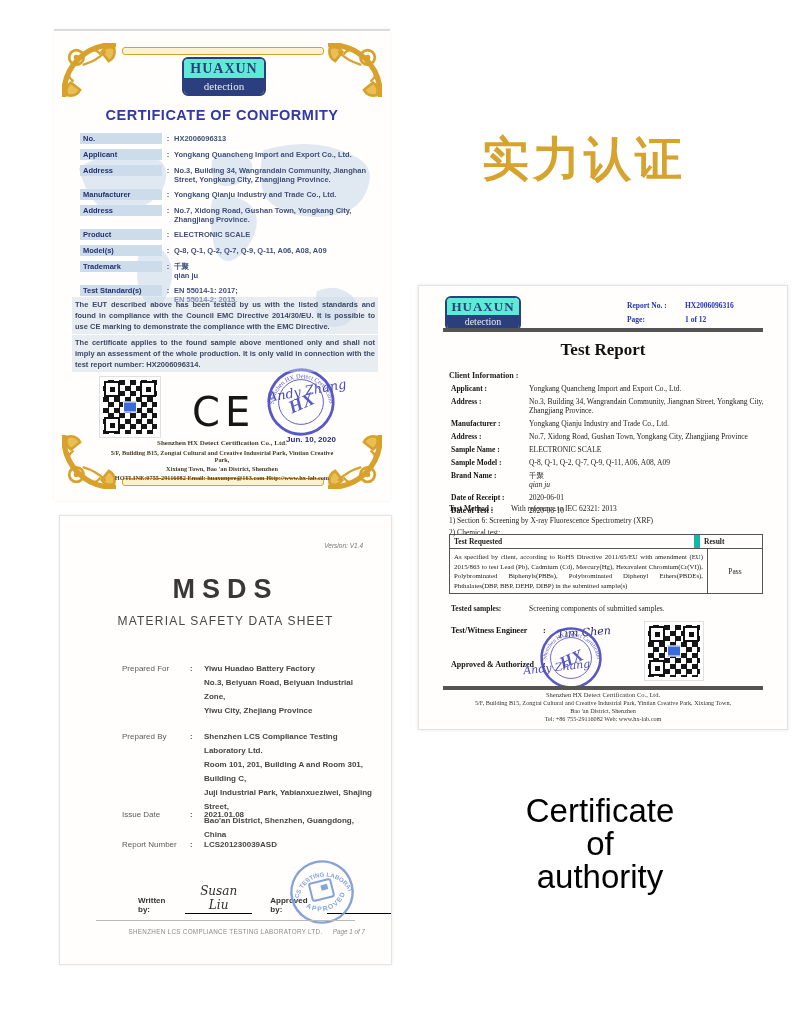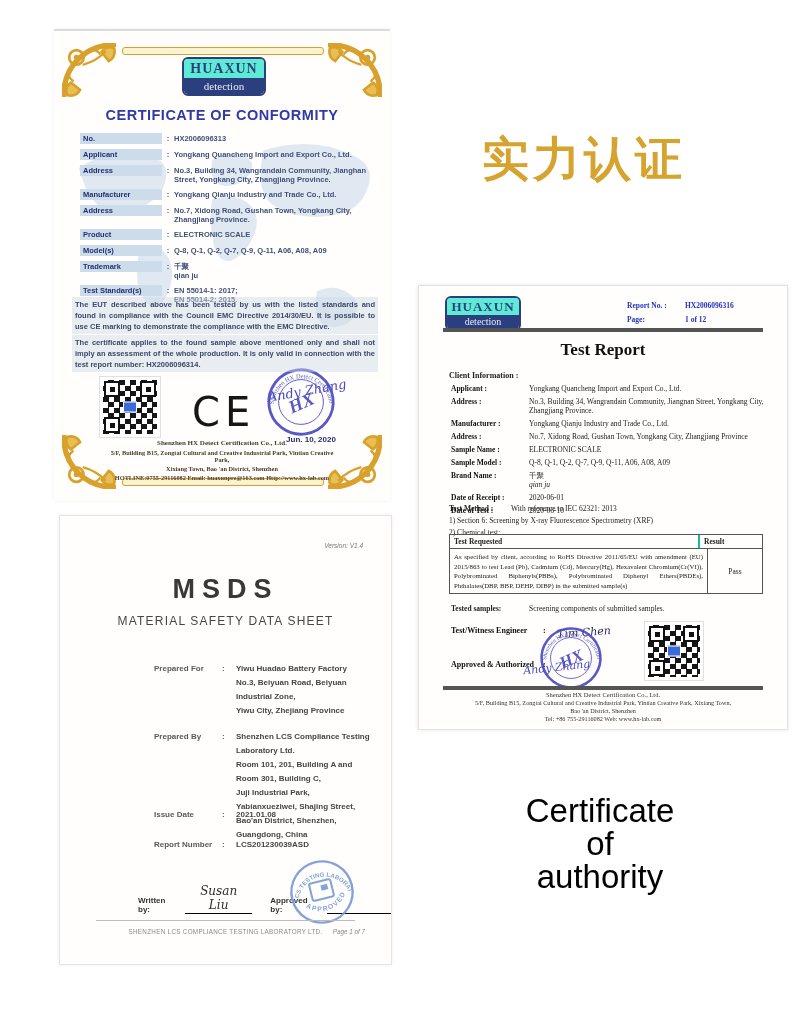--- a/index.html
+++ b/index.html
@@ -67,21 +67,21 @@
   .r-label{flex:0 0 78px;font-weight:bold;color:#111;}
   .r-value{flex:1;color:#222;}
   .r-value2{display:block;font-style:italic;}
   .r-method{position:absolute;left:30px;top:218px;width:316px;font-size:7.5px;line-height:9px;}
   .r-method .m1{display:flex;margin-bottom:3px;}
   .r-method .ml{font-weight:bold;flex:0 0 62px;}
   .r-method .mi{margin-bottom:3px;}
   .r-table{position:absolute;left:30px;right:24px;top:248px;border:1px solid #555;}
   .r-thead{display:flex;border-bottom:1px solid #555;font-weight:bold;font-size:7.5px;}
   .r-thead .th1{flex:1;padding:2px 4px;}
-  .r-thead .th2{flex:0 0 54px;border-left:2px solid #14b8a6;padding:2px 4px;text-align:left;}
+  .r-thead .th2{flex:0 0 54px;border-left:6px solid #14b8a6;padding:2px 4px;text-align:left;}
   .r-tbody{display:flex;}
   .r-tbody .td1{flex:1;padding:3px 4px;font-size:6.8px;line-height:9.5px;text-align:justify;}
   .r-tbody .td2{flex:0 0 54px;border-left:1px solid #555;display:flex;align-items:center;
       justify-content:center;font-size:7.5px;}
   .r-tested{position:absolute;left:32px;top:318px;display:flex;font-size:7.5px;width:300px;}
   .r-tested .tl{flex:0 0 78px;font-weight:bold;}
   .r-sigrow{position:absolute;left:32px;font-size:8px;font-weight:bold;color:#111;display:flex;}
   .r-sigrow .sl{width:92px;}
   .r-sig{font-weight:normal;font-size:11px;color:#2b2b66;transform:rotate(-4deg);}
   .rep-approved-sig{position:absolute;left:104px;top:372px;width:120px;font-size:11px;
@@ -91,21 +91,21 @@
   .rep-footer .f2{font-size:6.2px;margin-bottom:1px;}
   
   .msds{left:59px;top:515px;width:331px;height:448px;border:1px solid #e4e4e4;
       box-shadow:0 0 3px rgba(0,0,0,.08);}
   .m-version{position:absolute;right:28px;top:26px;font-size:6.5px;font-style:italic;color:#777;}
   .m-title{position:absolute;top:58px;left:0;width:100%;text-align:center;font-size:27px;
       font-weight:bold;color:#383838;letter-spacing:7px;}
   .m-subtitle{position:absolute;top:98px;left:0;width:100%;text-align:center;font-size:12px;
       color:#474747;letter-spacing:1.2px;}
   .m-block{position:absolute;left:62px;width:250px;display:flex;font-size:8px;line-height:14px;}
-  .m-label{flex:0 0 68px;font-weight:bold;color:#5a5a5a;margin-left:32px;}
+  .m-label{flex:0 0 68px;font-weight:normal;color:#5a5a5a;}
   .m-colon{flex:0 0 14px;font-weight:bold;color:#5a5a5a;}
   .m-text{flex:1;font-weight:bold;color:#454545;}
   .m-sigrow{position:absolute;left:78px;top:368px;display:flex;align-items:flex-end;font-size:8px;}
   .m-sigrow .wl{font-weight:bold;color:#333;}
   .m-sig{display:inline-block;border-bottom:1px solid #000000;min-width:56px;text-align:center;
       font-size:12px;color:#2e2e2e;padding:0 4px 1px 4px;}
   .m-footline{position:absolute;left:36px;right:36px;top:404px;border-top:1px solid #bbb;}
   .m-footer-co{position:absolute;left:0;top:412px;width:100%;text-align:center;font-size:6.3px;
       color:#8a8a8a;letter-spacing:.3px;}
   .m-footer-pg{position:absolute;right:26px;top:412px;font-size:6.3px;font-style:italic;color:#8a8a8a;}

